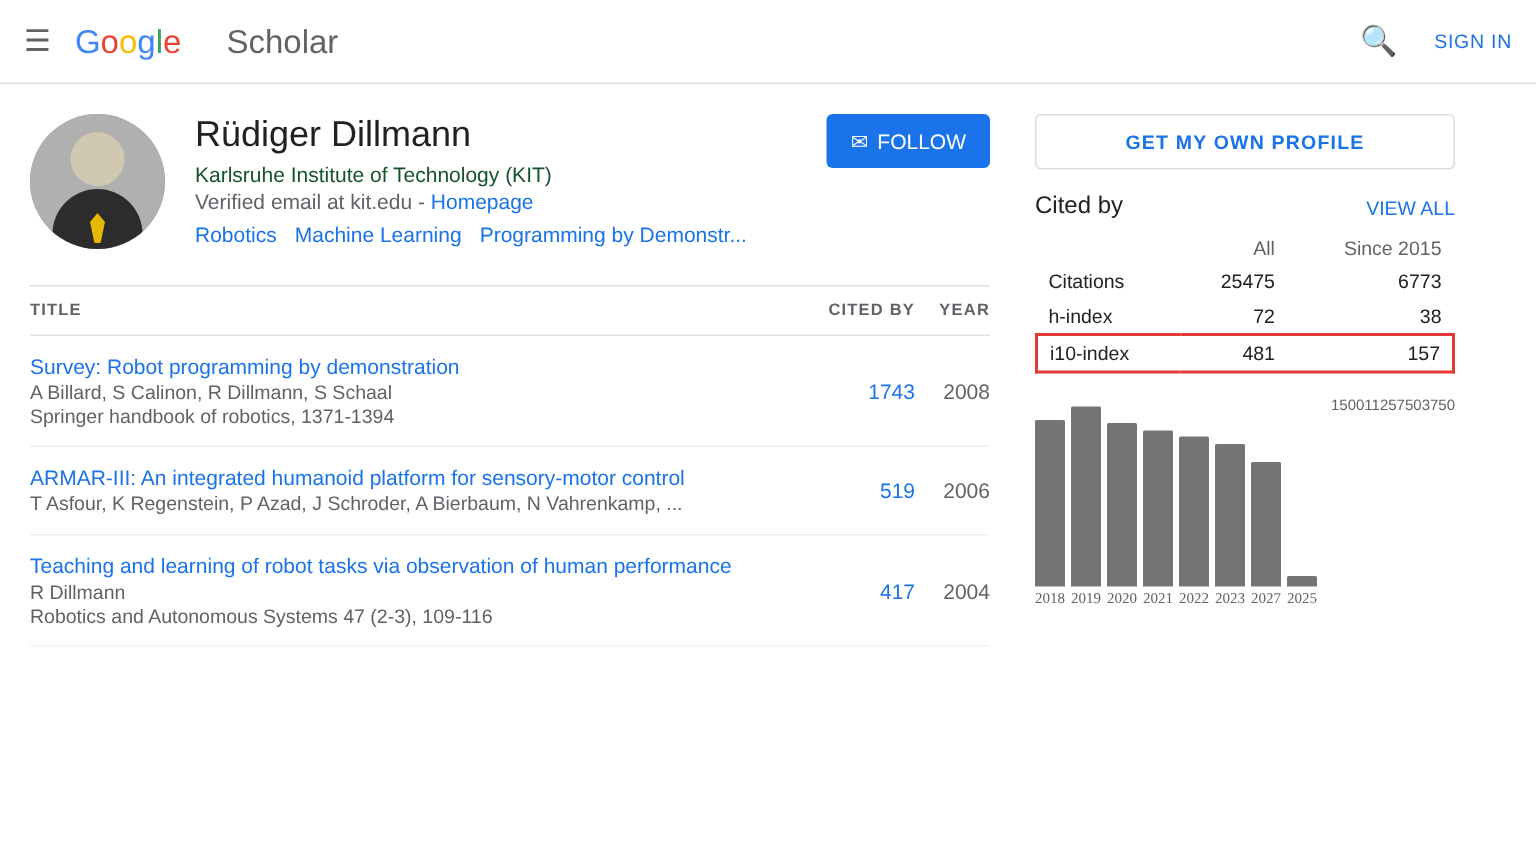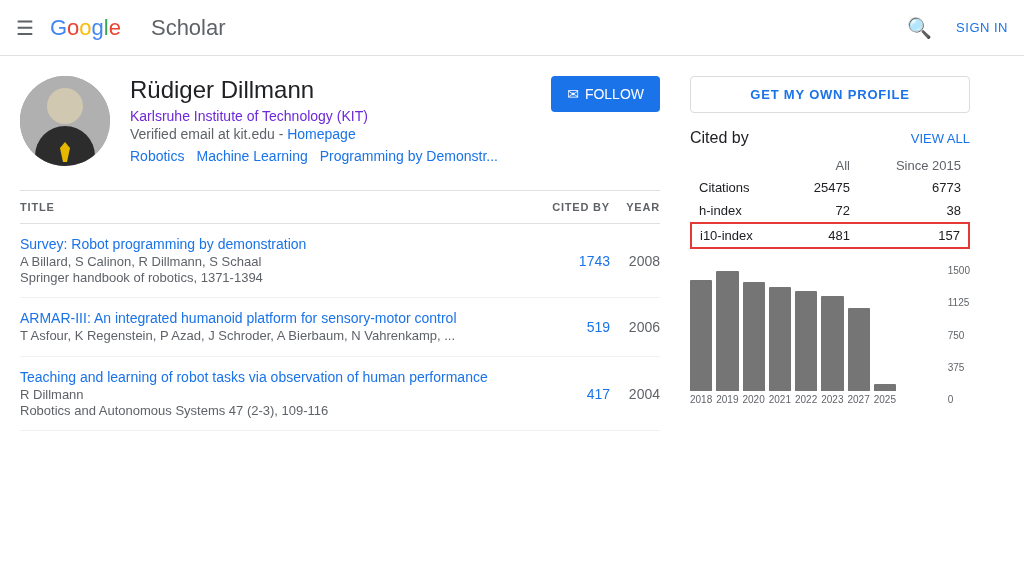--- a/index.html
+++ b/index.html
@@ -132,21 +132,21 @@
       font-weight: normal;
       color: #202124;
       margin-bottom: 4px;
     }
     .profile-affiliation {
       font-size: 14px;
       color: #202124;
       margin-bottom: 2px;
     }
     .profile-affiliation a {
-      color: #6d28d9;
+      color: #14532d;
       text-decoration: none;
     }
     .profile-email {
       font-size: 14px;
       color: #5f6368;
       margin-bottom: 6px;
     }
     .profile-email a {
       color: #1a73e8;
       text-decoration: none;
@@ -313,20 +313,21 @@
     .bar-chart-container {
       margin-top: 16px;
       position: relative;
     }
     .bar-chart {
       display: flex;
       align-items: flex-end;
       height: 140px;
       gap: 4px;
       padding-right: 30px;
+      font-family: Liberation Serif, serif;
     }
     .bar-group {
       display: flex;
       flex-direction: column;
       align-items: center;
       flex: 1;
     }
     .bar {
       width: 100%;
       background: #757575;
@@ -337,21 +338,21 @@
       color: #5f6368;
       margin-top: 3px;
       text-align: center;
     }
     .y-axis {
       position: absolute;
       right: 0;
       top: 0;
       height: 140px;
       display: flex;
-      flex-direction: column;
+      flex-direction: row;
       justify-content: space-between;
       font-size: 10px;
       color: #5f6368;
     }
   </style>
 </head>
 <body>
 
 <nav class="top-nav">
   <span class="nav-hamburger">☰</span>

